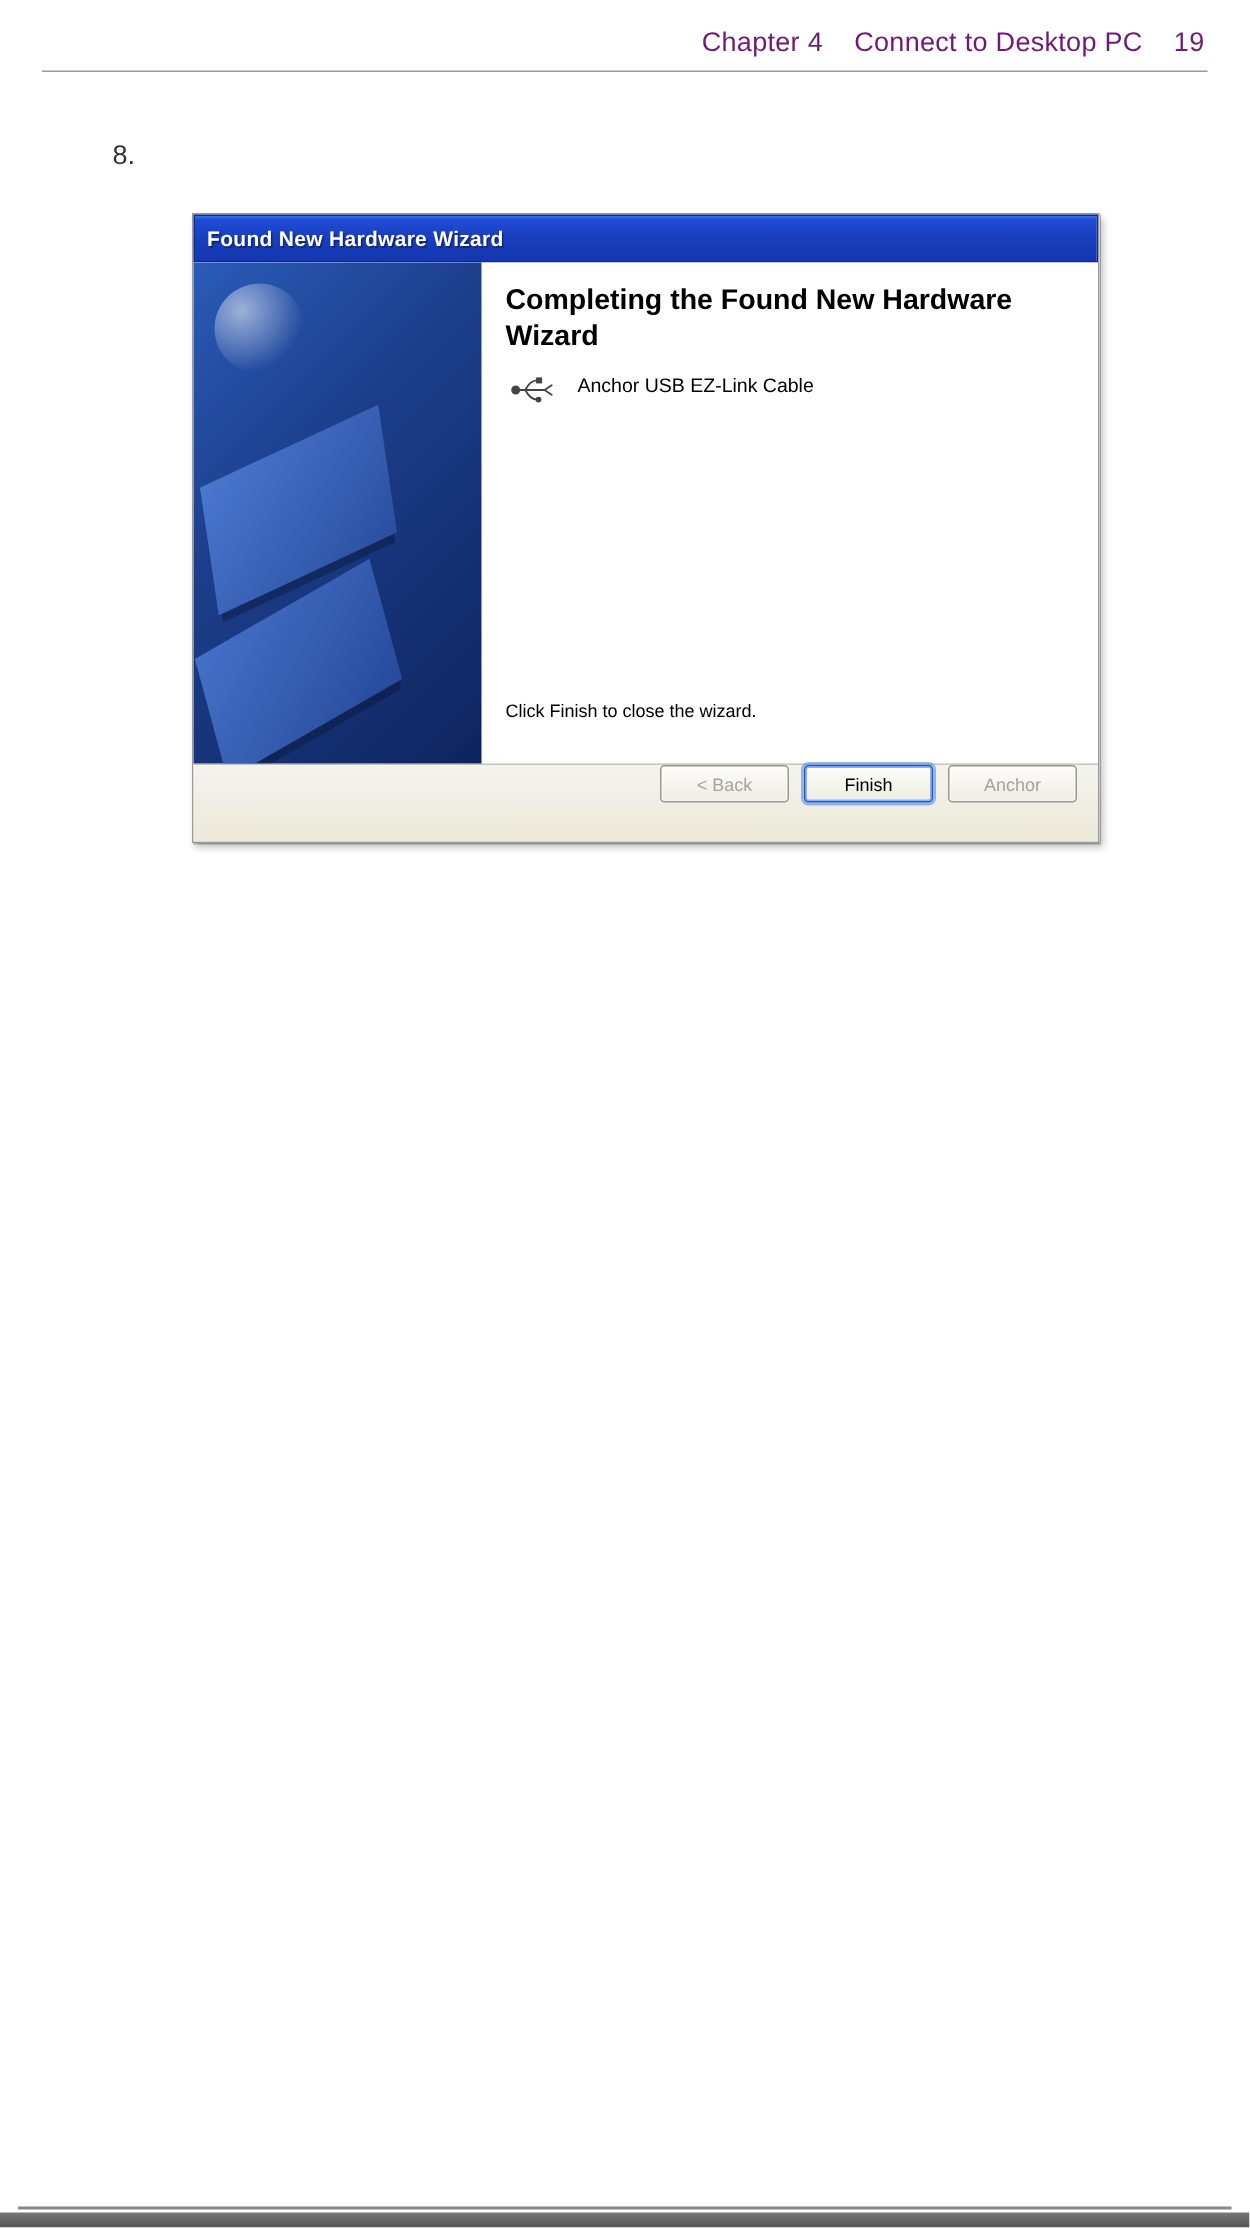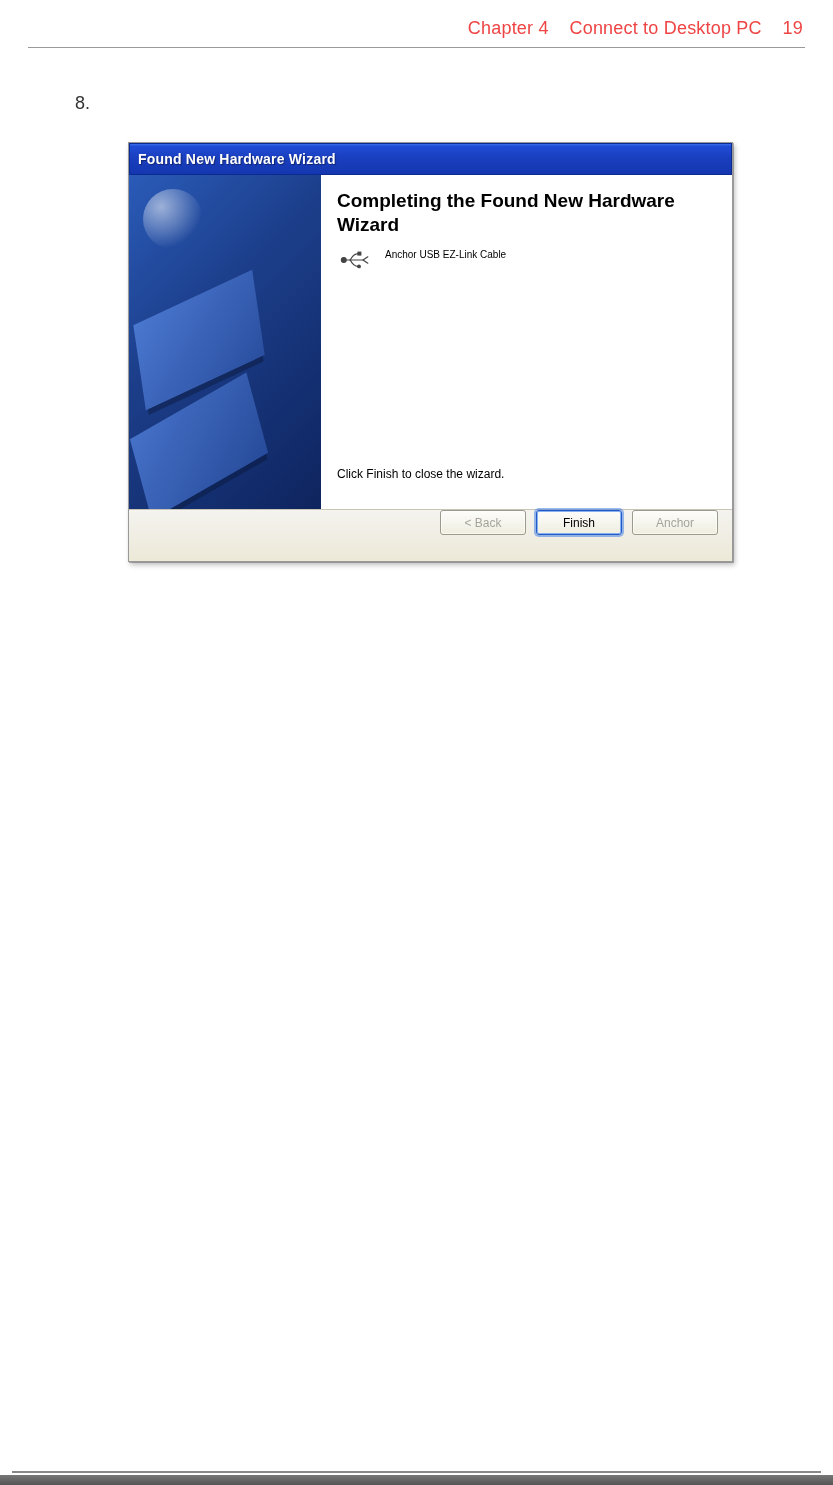--- a/index.html
+++ b/index.html
@@ -9,21 +9,21 @@
     width: 833px;
     height: 1485px;
     font-family: "Century Gothic", "Futura", Arial, sans-serif;
     background: #fff;
     position: relative;
   }
   .page-header {
     text-align: right;
     padding: 18px 30px 8px;
     font-size: 18px;
-    color: #ef4444;
+    color: #701a75;
     font-weight: 300;
     letter-spacing: 0.2px;
   }
   .page-header-rule {
     margin: 0 28px;
     border: none;
     border-top: 1px solid #999;
   }
   .content-block {
     padding: 45px 20px 0 20px;
@@ -96,21 +96,21 @@
   }
   .wizard-heading {
     font-size:19px;
     font-weight:700;
     line-height:1.25;
     margin-bottom:10px;
   }
   .wizard-text { font-size:12px; margin-bottom:12px; }
   .device-row { display:flex; align-items:flex-start; gap:14px; margin:6px 0 0 2px;}
   .usb-icon { width:32px; height:22px; margin-top:2px; }
-  .device-name { font-size:10px; padding-top:2px;}
+  .device-name { font-size:13px; padding-top:2px;}
   .wizard-close-text { font-size:12px; position:absolute; bottom:20px; }
   .wizard-main-inner { position:relative; height:100%; }
   .wizard-footer {
     height:52px;
     background: linear-gradient(to bottom,#f4f3ee,#ece9d8);
     border-top:1px solid #c8c4b6;
     display:flex;
     align-items:flex-start;
     justify-content:flex-end;
     gap:10px;

